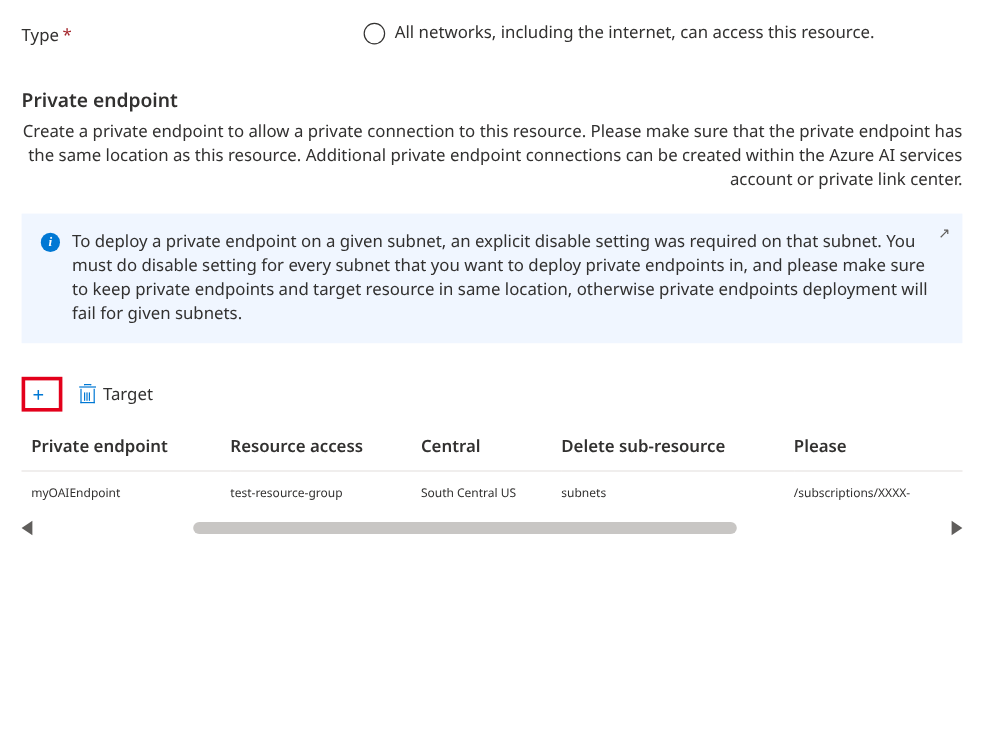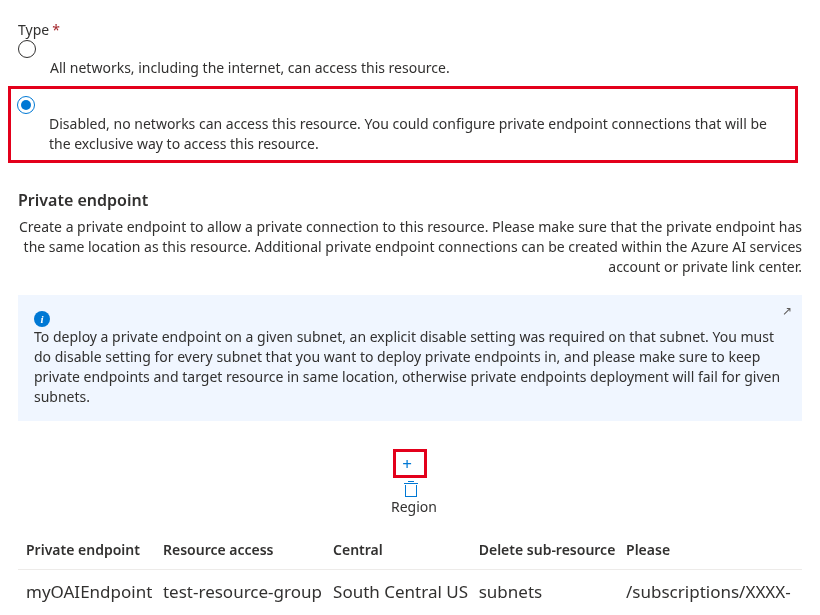--- a/index.html
+++ b/index.html
@@ -1,15 +1,15 @@
 <!DOCTYPE html>
 <html><head>
 <meta charset="utf-8">
 <style>
-  * { box-sizing: border-box; flex-direction: column; }
+  * { box-sizing: border-box; }
   body {
     margin: 0;
     padding: 18px;
     font-family: "Segoe UI", -apple-system, system-ui, sans-serif;
     font-size: 14px;
     color: #323130;
     background: #fff;
     width: 820px;
   }
   .row { display: flex; }
@@ -17,21 +17,21 @@
   .field-col { flex: 1; }
   .req { color: #a4262c; margin-left: 3px; }
   .radio-item { display: flex; align-items: flex-start; margin-bottom: 8px; cursor: pointer; }
   .radio-outer {
     width: 18px; height: 18px; border-radius: 50%;
     border: 1px solid #323130; flex-shrink: 0; margin-right: 8px; margin-top: 1px;
     display: flex; align-items: center; justify-content: center;
   }
   .radio-outer.selected { border-color: #0078d4; }
   .radio-inner { width: 10px; height: 10px; border-radius: 50%; background: #0078d4; }
-  .radio-text { line-height: 20px; margin-left: 32px; }
+  .radio-text { line-height: 20px; }
   .highlight-box {
     border: 3px solid #e3001b;
     padding: 6px 6px 6px 6px;
     margin-top: 4px;
     margin-left: -10px;
     margin-right: 4px;
   }
   h3.section { font-size: 16px; font-weight: 600; margin: 26px 0 6px; }
   p.section-desc { margin: 4px 0 18px; line-height: 20px; text-align: right; }
   .info-box {
@@ -68,21 +68,21 @@
   }
   .trash::after {
     content: ""; position: absolute; left: 0; right: 0; top: 1px; height: 1px;
     background: #0078d4;
   }
   .trash .lid { position: absolute; top: -1px; left: 4px; right: 4px; height: 1px; border: 1px solid #0078d4; border-bottom: none; }
   .trash .lines { position: absolute; top: 6px; bottom: 2px; left: 4px; right: 4px; display: flex; justify-content: space-around; }
   .trash .lines span { width: 1px; background: #0078d4; }
   table { width: 100%; border-collapse: collapse; margin-top: 4px; }
   th { text-align: left; font-weight: 600; padding: 10px 8px 10px 0; border-bottom: 1px solid #edebe9; font-size: 14px; }
-  td { padding: 10px 8px 10px 0; font-size: 17px; margin-left: 40px; }
+  td { padding: 10px 8px 10px 0; font-size: 10px; margin-left: 40px; }
   th:first-child, td:first-child { padding-left: 8px; }
   .scroll { display: flex; align-items: center; margin-top: 6px; }
   .scroll-track {
     flex: 1; height: 14px; background: #fff; position: relative;
     display: flex; align-items: center;
   }
   .scroll-thumb {
     position: absolute; left: 17%; width: 60%; height: 10px;
     background: #c8c6c4; border-radius: 6px;
   }
@@ -97,28 +97,20 @@
 
 <div class="row">
   <div class="label-col">
     <span>Type</span><span class="req">*</span>
   </div>
   <div class="field-col">
     <div class="radio-item">
       <span class="radio-outer"></span>
       <span class="radio-text">All networks, including the internet, can access this resource.</span>
     </div>
-    <div class="highlight-box">
-      <div class="radio-item" style="margin-bottom:0">
-        <span class="radio-outer selected">
-            <span class="radio-inner"></span>
-          </span>
-        <span class="radio-text">Disabled, no networks can access this resource. You could configure private endpoint connections that will be the exclusive way to access this resource.</span>
-      </div>
-    </div>
   </div>
 </div>
 
 <h3 class="section">Private endpoint</h3>
 <p class="section-desc">Create a private endpoint to allow a private connection to this resource. Please make sure that the private endpoint has the same location as this resource. Additional private endpoint connections can be created within the Azure AI services account or private link center.</p>
 
 <div class="info-box">
   <span class="info-icon">i</span>
   <span>To deploy a private endpoint on a given subnet, an explicit disable setting was required on that subnet. You must do disable setting for every subnet that you want to deploy private endpoints in, and please make sure to keep private endpoints and target resource in same location, otherwise private endpoints deployment will fail for given subnets.</span>
   <span class="ext-link">↗</span>
@@ -130,21 +122,21 @@
   </span>
   <span class="btn" style="margin-left:8px">
     <span class="trash">
         <span class="lid"></span>
         <span class="lines">
           <span></span>
           <span></span>
           <span></span>
         </span>
       </span>
-    <span>Region</span>
+    <span>Target</span>
   </span>
 </div>
 
 <table>
   <thead>
     <tr>
       <th>Private endpoint</th>
       <th>Resource access</th>
       <th>Central</th>
       <th>Delete sub-resource</th>

